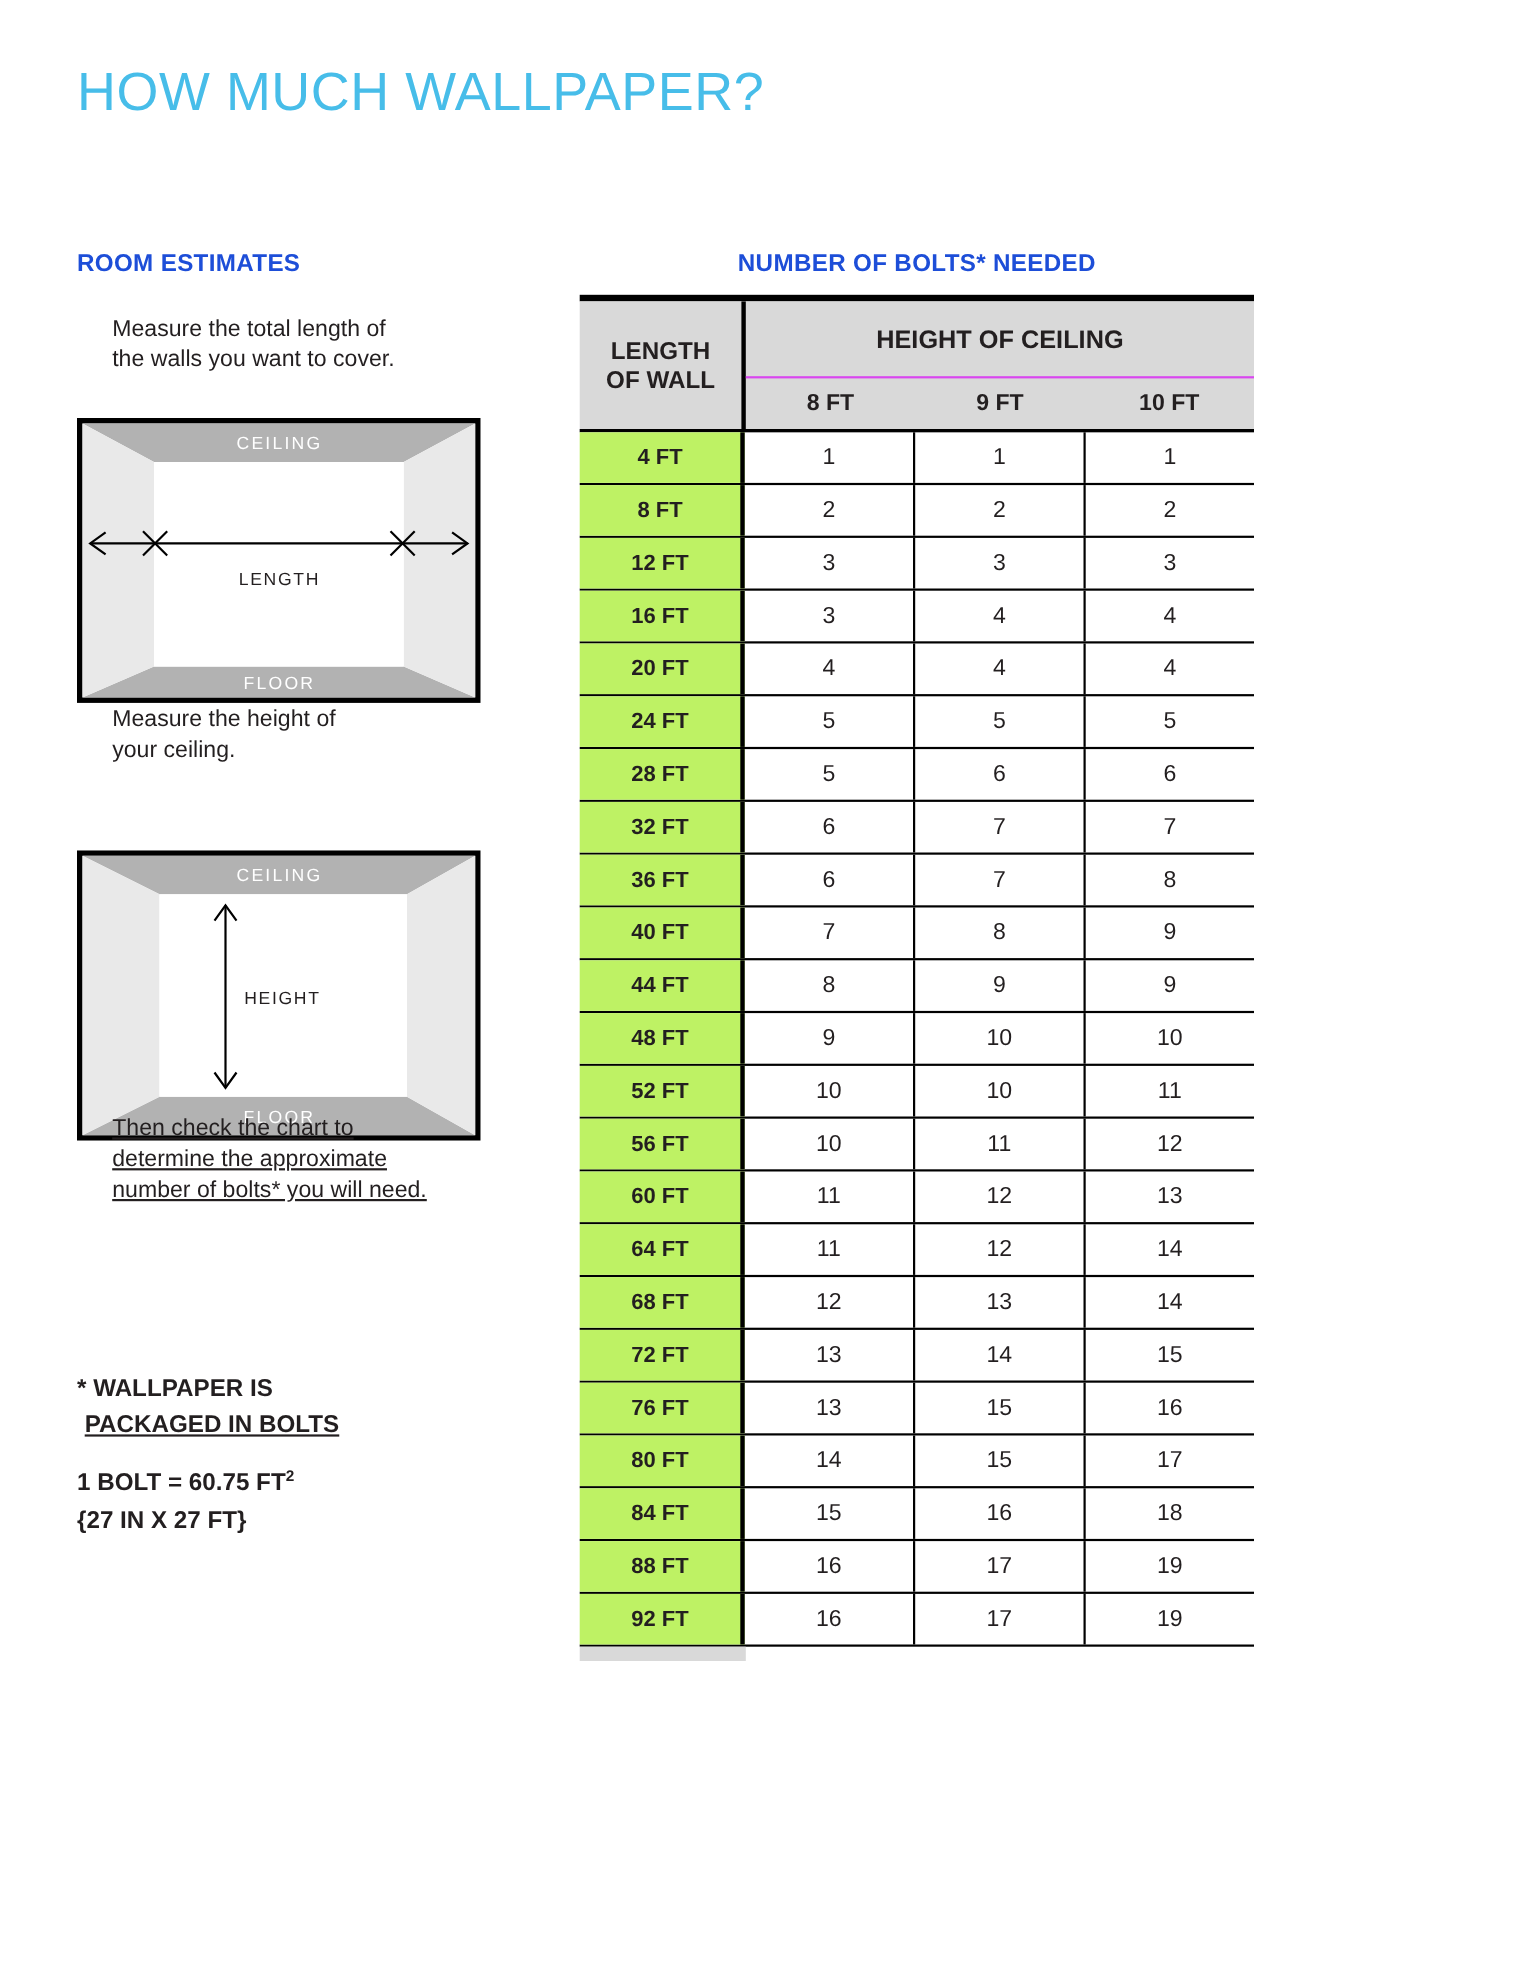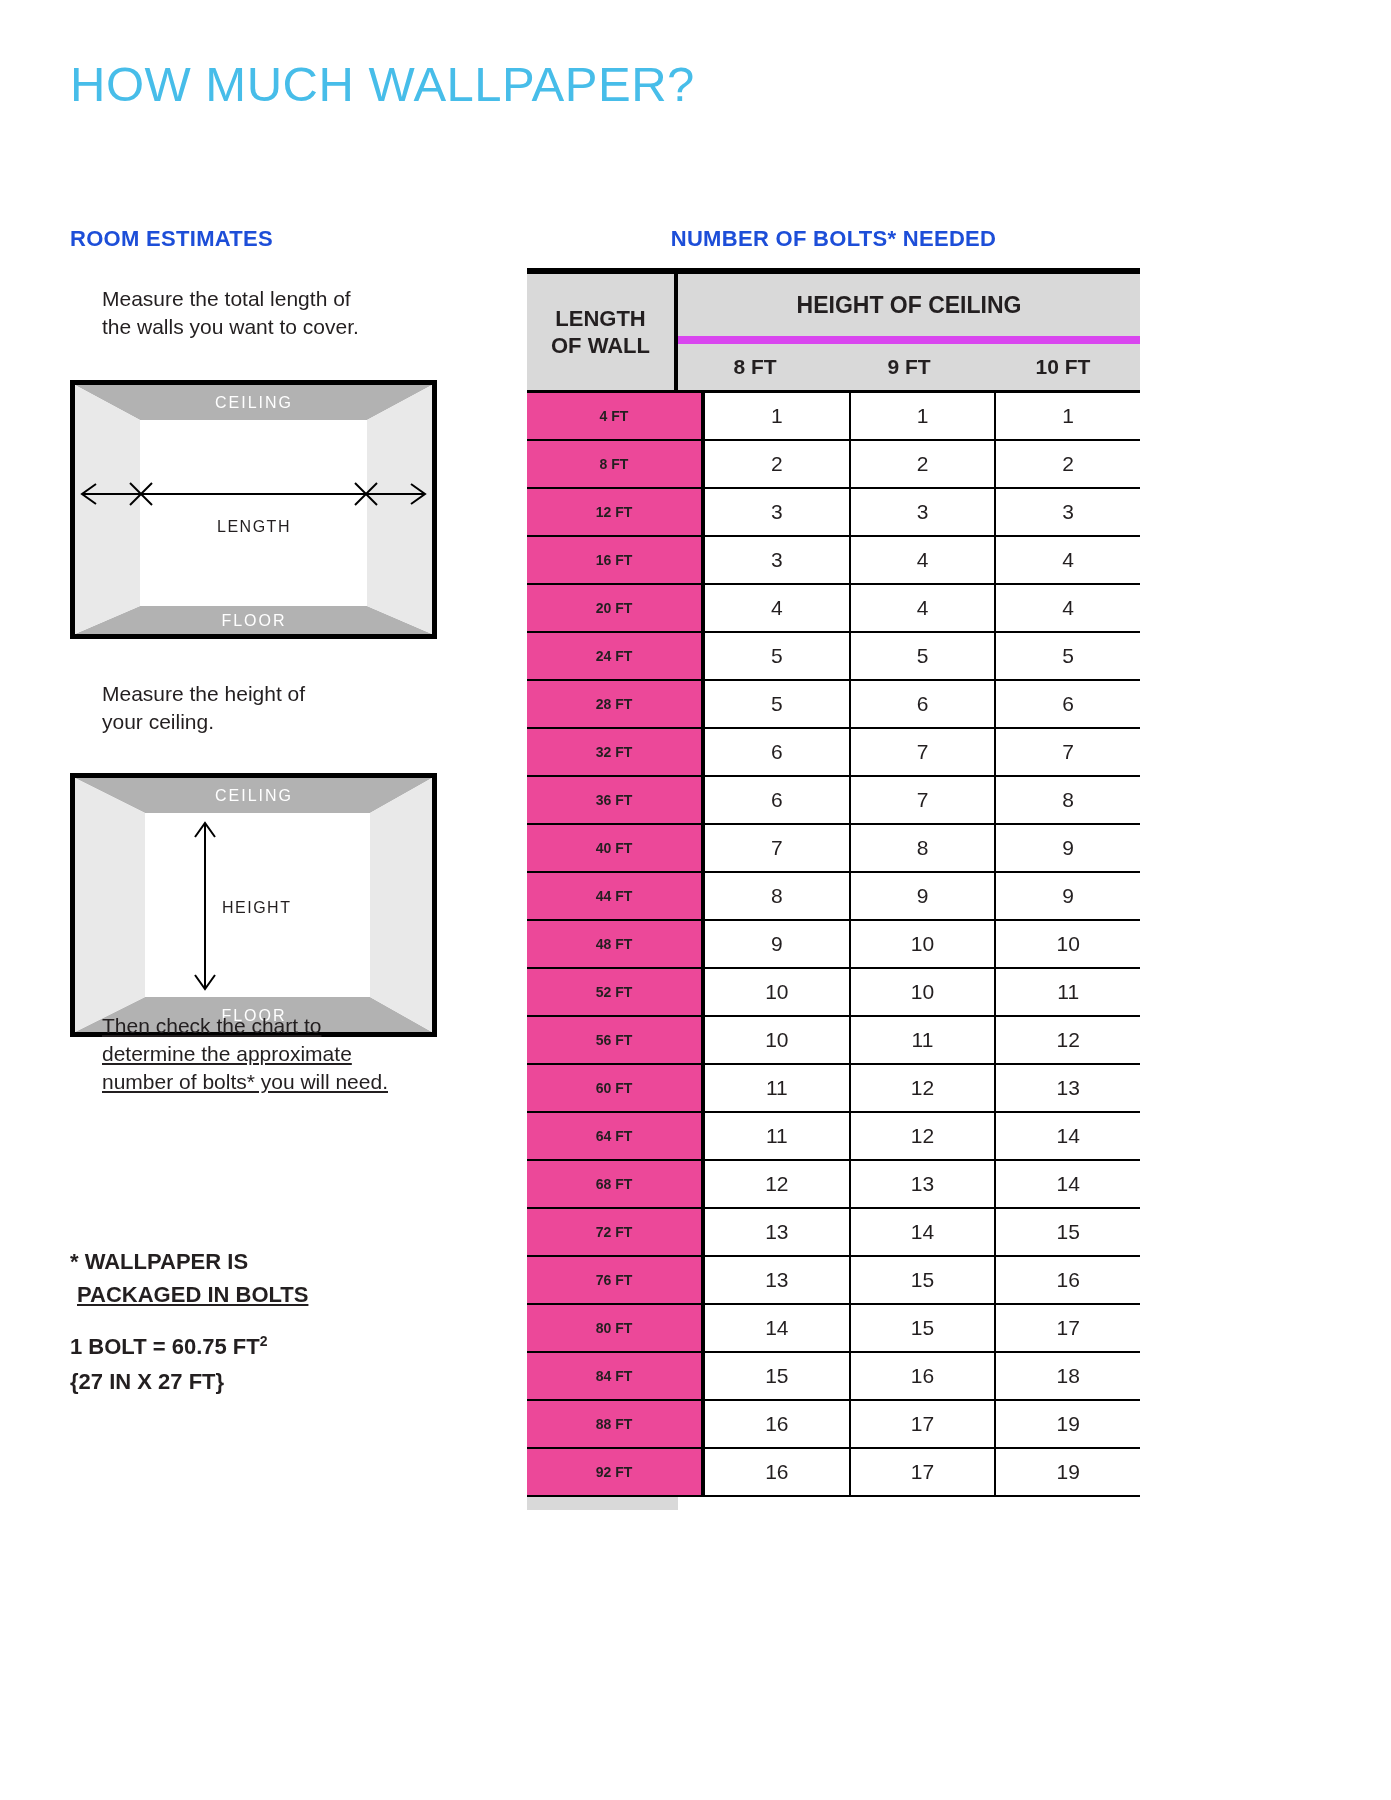--- a/index.html
+++ b/index.html
@@ -27,21 +27,21 @@
   #table-heading { left:527px; width:613px; text-align:center; }
 
   
   .para {
     position:absolute; left:70px;
     font-size:21px; line-height:28px;
     white-space:pre-line;
     margin-left:32px;
   }
   #para-length { top:285px; }
-  #para-height { top:680px; }
+  #para-height { top:640px; }
   #para-chart  { top:1012px;text-decoration:underline; }
 
   .note {
     position:absolute; left:70px;
     font-size:22px; font-weight:bold; line-height:33px;
   }
   #note-bolts { top:1245px; }
   #note-size  { top:1324px; line-height:35px; }
   #note-size sup { font-size:14px; }
   .indent { margin-left:7px;text-decoration:underline; }
@@ -60,34 +60,34 @@
   }
   .t-header { display:flex; border-bottom:3px solid #000; background:#d9d9d9; }
   .len-h {
     width:151px; border-right:4px solid #000;
     display:flex; align-items:center; justify-content:center;
     text-align:center; font-weight:bold; font-size:22px;
     line-height:27px; white-space:pre-line;
   }
   .right-h { flex:1; display:flex; flex-direction:column; }
   .span-h {
-    height:70px; border-bottom:8px solid #d946ef;
+    height:70px; border-bottom:2px solid #d946ef;
     display:flex; align-items:center; justify-content:center;
     font-weight:bold; font-size:23px;
   }
   .sub-h { height:46px; display:flex; }
   .sub-h > div {
     flex:1; display:flex; align-items:center; justify-content:center;
     font-weight:bold; font-size:21px;
   }
   .trow { display:flex; height:48px; border-bottom:2px solid #000; }
   .trow .len {
-    width:178px; background:#ec4899; border-right:4px solid #000;
+    width:150px; background:#bef264; border-right:4px solid #000;
     display:flex; align-items:center; justify-content:center;
-    font-weight:bold; font-size:14px;
+    font-weight:bold; font-size:20px;
   }
   .trow .val {
     flex:1; border-right:2px solid #000;
     display:flex; align-items:center; justify-content:center;
     font-size:21px;
   }
   .trow .val:last-child { border-right:none; }
   .gray-stub { width:151px; height:13px; background:#d9d9d9; }
 </style>
 </head>

